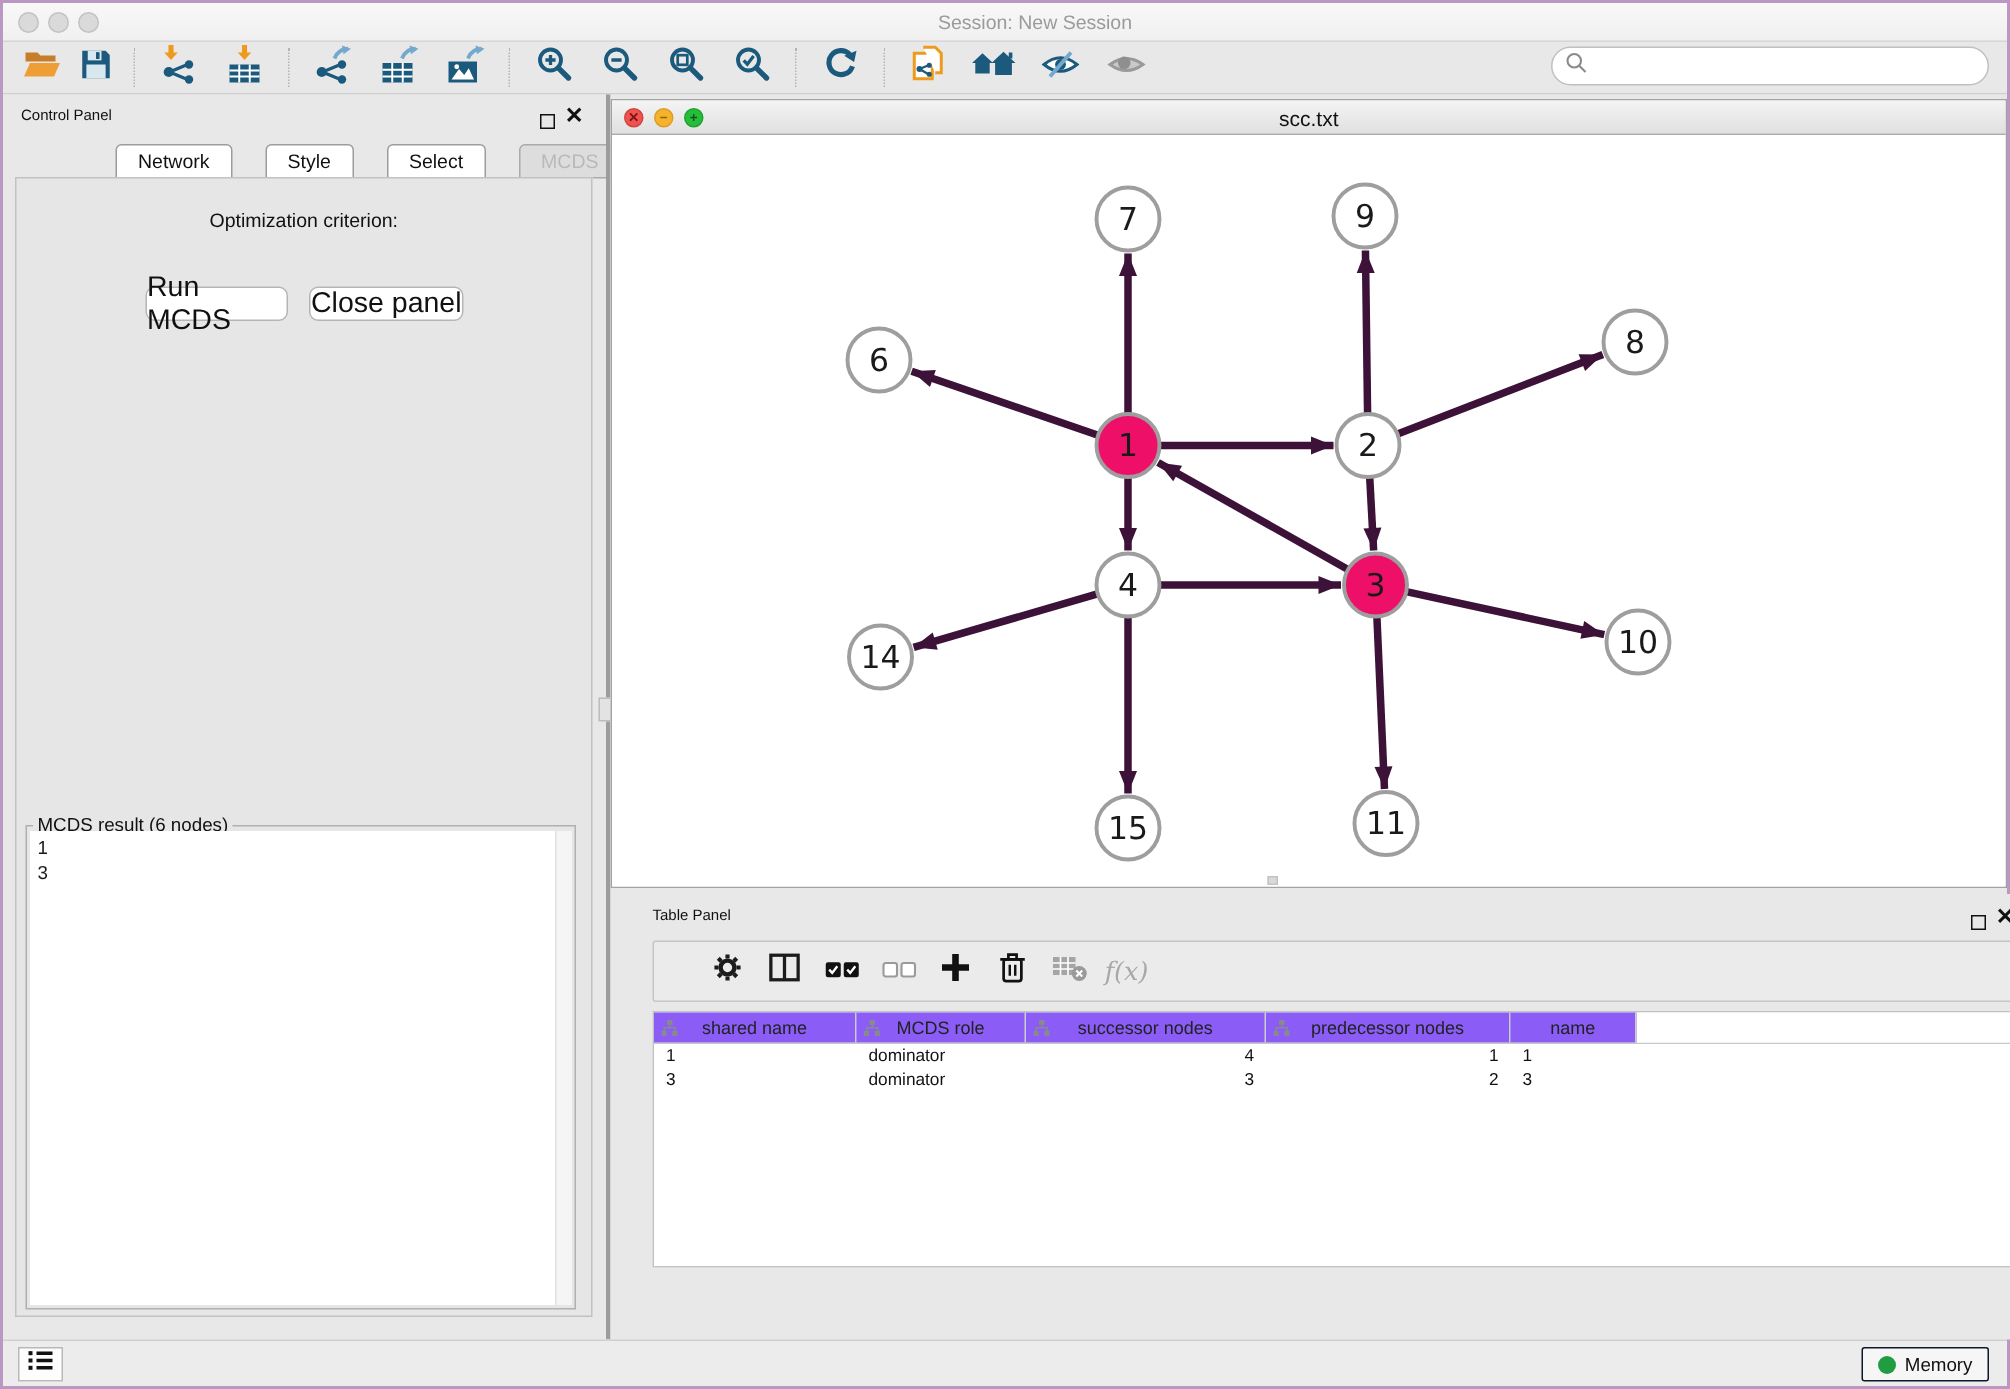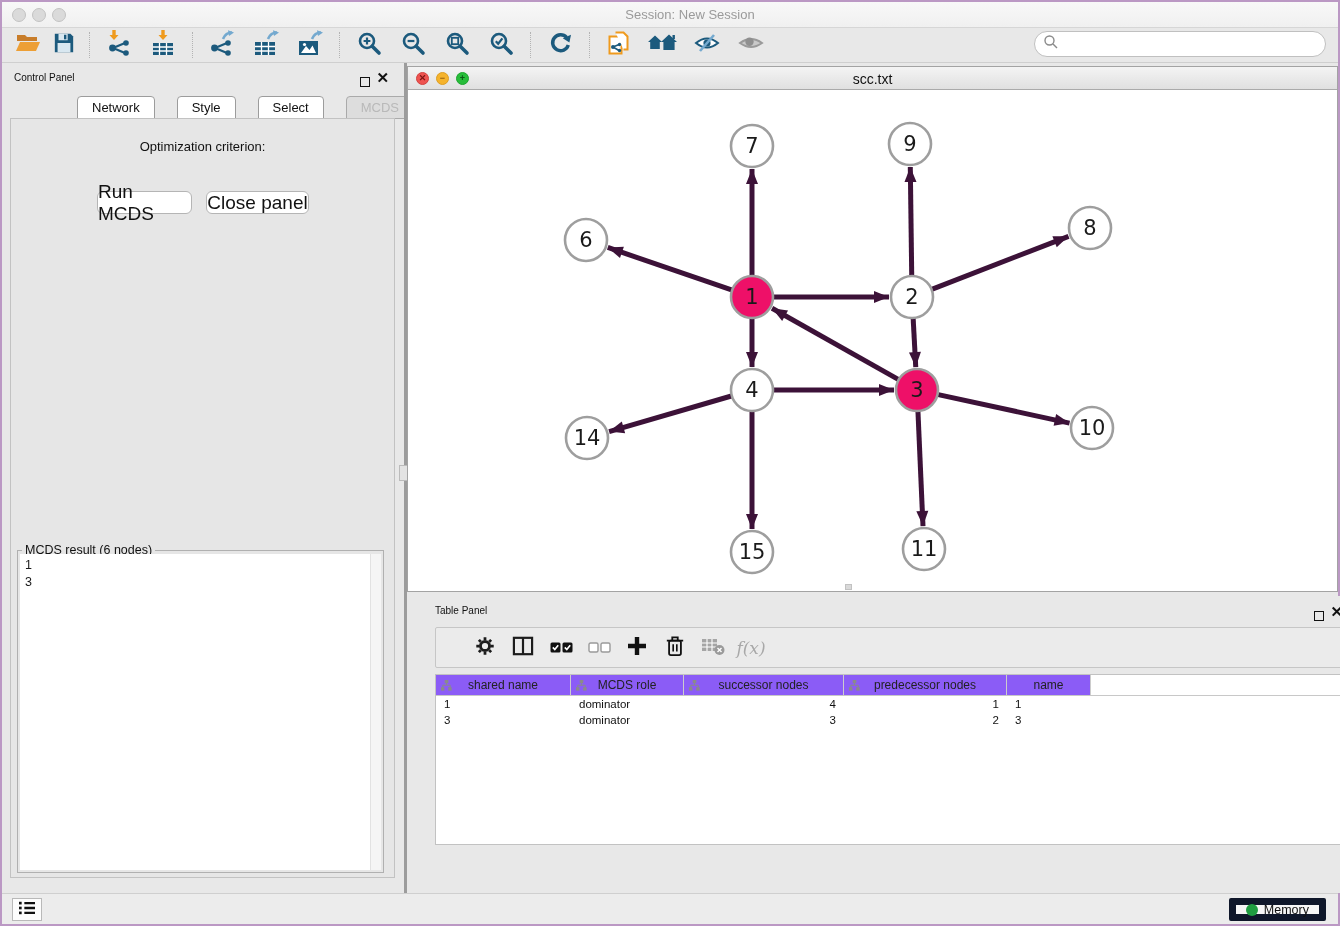--- a/index.html
+++ b/index.html
@@ -89,21 +89,21 @@
     border:1px solid #b0b0b0;margin-left:-1px;font-size:13px;color:#111;}
   .tp-tab:first-child{border-radius:6px 0 0 6px;}
   .tp-tab:last-child{border-radius:0 6px 6px 0;}
   .tp-tab.active{background:#dcdcdc;color:#c3c3c3;}
 
   
   .statusbar{position:absolute;left:2px;right:2px;bottom:2px;height:31px;background:#ececec;
     border-top:1px solid #cfcfcf;}
   .list-btn{position:absolute;left:10px;top:4px;width:30px;height:23px;background:#fdfdfd;
     border:1px solid #b9b9b9;display:flex;align-items:center;justify-content:center;}
-  .mem-btn{position:absolute;right:12px;top:4px;height:23px;background:#f6f6f6;border:7px solid #0f172a;
+  .mem-btn{position:absolute;right:12px;top:4px;height:23px;background:#f6f6f6;border:1px solid #0f172a;
     border-radius:2px;display:flex;align-items:center;padding:0 10px;gap:6px;font-size:12.5px;color:#111;}
   .mem-dot{width:12px;height:12px;border-radius:50%;background:#1f9d40;}
 </style>
 </head>
 <body>
 
 <div class="app">
 
   <div class="titlebar">
     <span class="tl-gray" style="left:10px"></span>

